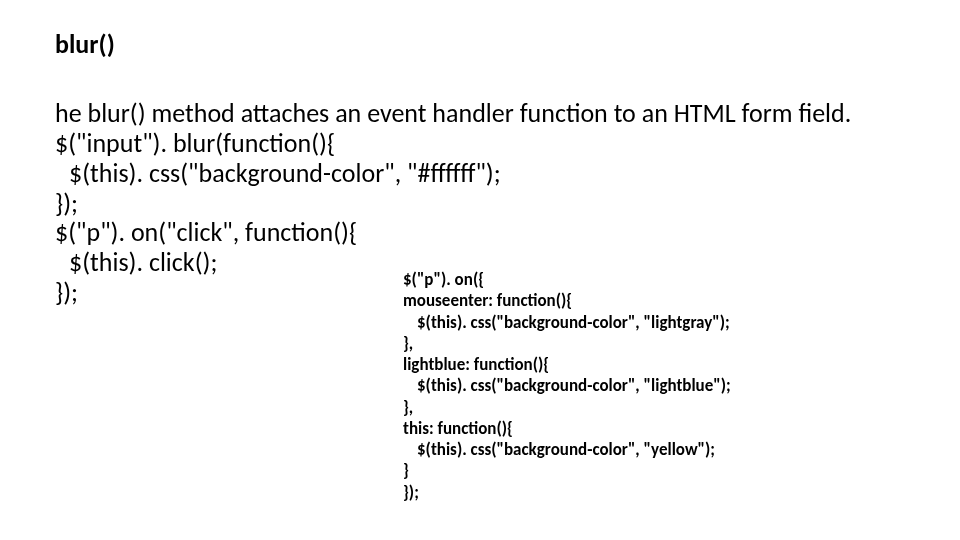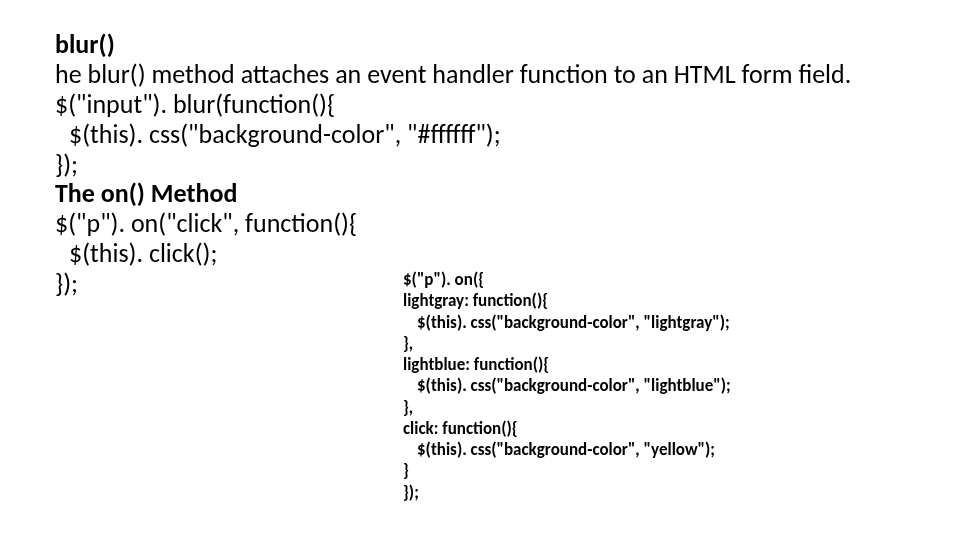--- a/index.html
+++ b/index.html
@@ -17,20 +17,21 @@
       position: relative;
     }
     .heading {
       font-weight: bold;
       font-size: 26px;
       line-height: 1.15;
     }
     .body-text {
       font-size: 26px;
       line-height: 1.15;
+      margin-top: 39px;
     }
     .code-line {
       font-size: 26px;
       line-height: 1.15;
     }
     .indent {
       padding-left: 14px;
     }
     .small-code-block {
       position: absolute;
@@ -52,31 +53,30 @@
   </style>
 </head>
 <body>
 
 <div class="main-col">
   <div class="heading">blur()</div>
   <div class="body-text">he blur() method attaches an event handler function to an HTML form field.</div>
   <div class="code-line">$("input"). blur(function(){</div>
   <div class="code-line indent">$(this). css("background-color", "#ffffff");</div>
   <div class="code-line">});</div>
-  <div class="heading">The on() Method</div>
   <div class="code-line">$("p"). on("click", function(){</div>
   <div class="code-line indent">$(this). click();</div>
   <div class="code-line">});</div>
 </div>
 
 <div class="small-code-block">
   <div class="bold">$("p"). on({</div>
-  <div><span class="bold">lightgray: </span><span class="bold">function(){</span></div>
+  <div><span class="bold">mouseenter: </span><span class="bold">function(){</span></div>
   <div class="bold indent2">$(this). css("background-color", "lightgray");</div>
   <div class="bold">},</div>
   <div><span class="bold">lightblue: </span><span class="bold">function(){</span></div>
   <div class="bold indent2">$(this). css("background-color", "lightblue");</div>
   <div class="bold">},</div>
-  <div><span class="bold">click: </span><span class="bold">function(){</span></div>
+  <div><span class="bold">this: </span><span class="bold">function(){</span></div>
   <div class="bold indent2">$(this). css("background-color", "yellow");</div>
   <div class="bold">}</div>
   <div class="bold">});</div>
 </div>
 
 </body></html>

